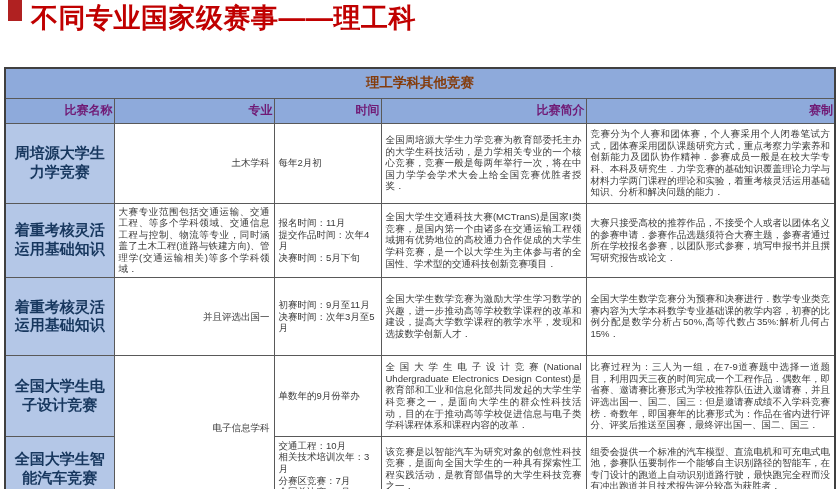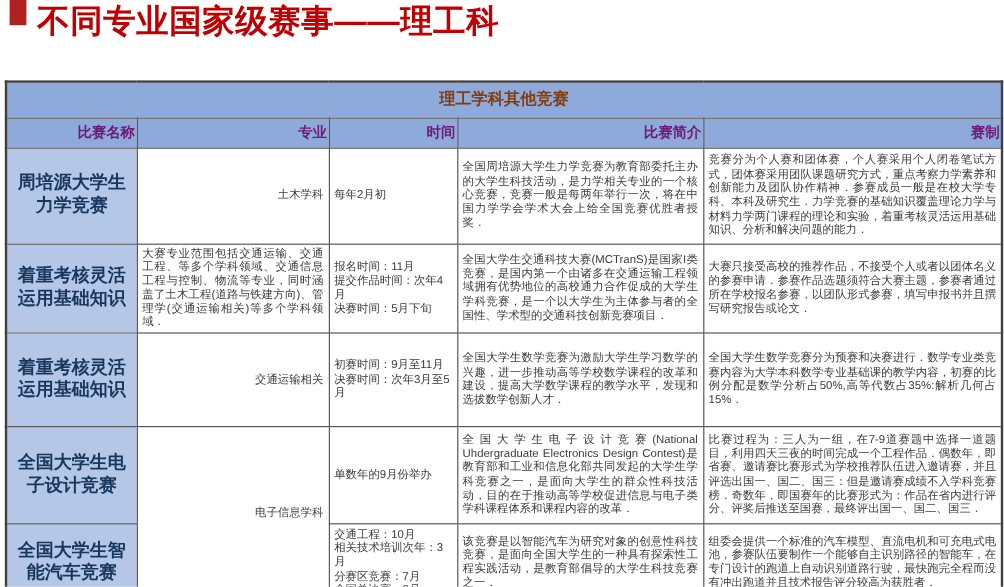--- a/index.html
+++ b/index.html
@@ -133,21 +133,21 @@
         <td class="name-cell">着重考核灵活运用基础知识</td>
         <td class="body-cell text-cell">大赛专业范围包括交通运输、交通工程、等多个学科领域、交通信息工程与控制、物流等专业，同时涵盖了土木工程(道路与铁建方向)、管理学(交通运输相关)等多个学科领域．</td>
         <td class="body-cell time-cell">报名时间：11月
 提交作品时间：次年4月
 决赛时间：5月下旬</td>
         <td class="body-cell text-cell">全国大学生交通科技大赛(MCTranS)是国家I类竞赛，是国内第一个由诸多在交通运输工程领域拥有优势地位的高校通力合作促成的大学生学科竞赛，是一个以大学生为主体参与者的全国性、学术型的交通科技创新竞赛项目．</td>
         <td class="body-cell text-cell">大赛只接受高校的推荐作品，不接受个人或者以团体名义的参赛申请．参赛作品选题须符合大赛主题，参赛者通过所在学校报名参赛，以团队形式参赛，填写申报书并且撰写研究报告或论文．</td>
       </tr>
       <tr style="height:78px">
         <td class="name-cell">着重考核灵活运用基础知识</td>
-        <td class="body-cell center-cell">交通运输相关</td>
+        <td class="body-cell center-cell">并且评选出国一</td>
         <td class="body-cell time-cell">初赛时间：9月至11月
 决赛时间：次年3月至5月</td>
         <td class="body-cell text-cell">全国大学生数学竞赛为激励大学生学习数学的兴趣，进一步推动高等学校数学课程的改革和建设，提高大学数学课程的教学水平，发现和选拔数学创新人才．</td>
         <td class="body-cell text-cell">全国大学生数学竞赛分为预赛和决赛进行．数学专业类竞赛内容为大学本科数学专业基础课的教学内容，初赛的比例分配是数学分析占50%,高等代数占35%:解析几何占15%．</td>
       </tr>
       <tr style="height:81px">
         <td class="name-cell">全国大学生电子设计竞赛</td>
         <td class="body-cell center-cell" rowspan="2">电子信息学科</td>
         <td class="body-cell time-cell">单数年的9月份举办</td>
         <td class="body-cell text-cell">全国大学生电子设计竞赛(National Uhdergraduate Electronics Design Contest)是教育部和工业和信息化部共同发起的大学生学科竞赛之一，是面向大学生的群众性科技活动，目的在于推动高等学校促进信息与电子类学科课程体系和课程内容的改革．</td>

